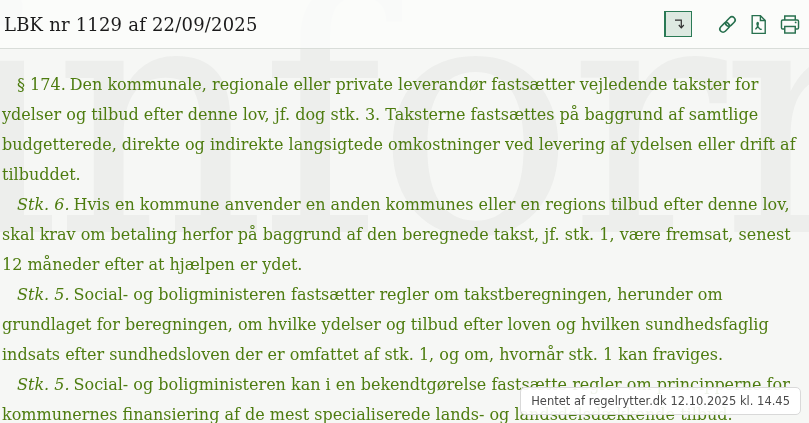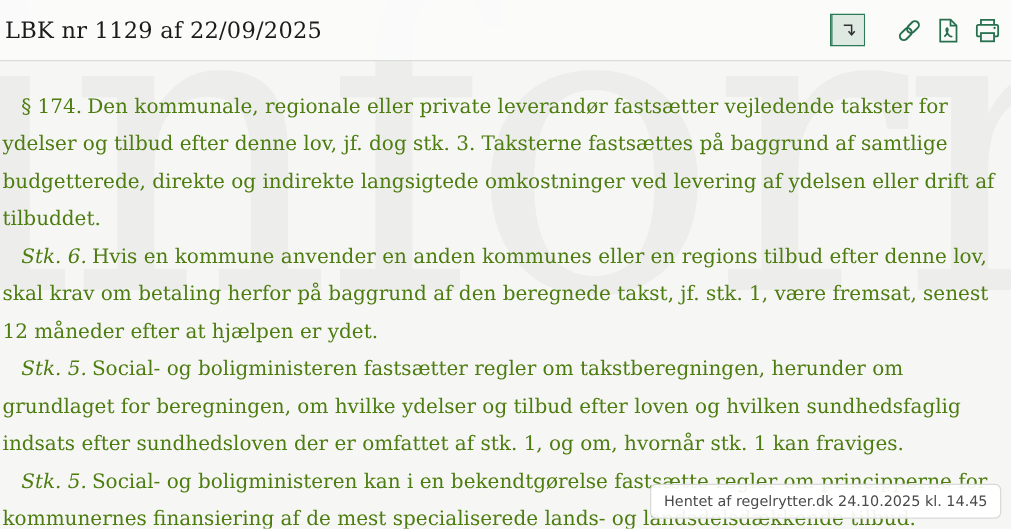--- a/index.html
+++ b/index.html
@@ -136,15 +136,15 @@
     </button>
   </div>
 
   <div class="main">
     <p class="law-p"><span class="marker">§ 174.</span><span>Den kommunale, regionale eller private leverandør fastsætter vejledende takster for ydelser og tilbud efter denne lov, jf. dog stk. 3. Taksterne fastsættes på baggrund af samtlige budgetterede, direkte og indirekte langsigtede omkostninger ved levering af ydelsen eller drift af tilbuddet.</span></p>
     <p class="law-p"><span class="marker italic">Stk. 6.</span><span>Hvis en kommune anvender en anden kommunes eller en regions tilbud efter denne lov, skal krav om betaling herfor på baggrund af den beregnede takst, jf. stk. 1, være fremsat, senest 12 måneder efter at hjælpen er ydet.</span></p>
     <p class="law-p"><span class="marker italic">Stk. 5.</span><span>Social- og boligministeren fastsætter regler om takstberegningen, herunder om grundlaget for beregningen, om hvilke ydelser og tilbud efter loven og hvilken sundhedsfaglig indsats efter sundhedsloven der er omfattet af stk. 1, og om, hvornår stk. 1 kan fraviges.</span></p>
     <p class="law-p"><span class="marker italic">Stk. 5.</span><span>Social- og boligministeren kan i en bekendtgørelse fastsætte regler om principperne for kommunernes finansiering af de mest specialiserede lands- og landsdelsdækkende tilbud.</span></p>
   </div>
 
-  <div class="stamp">Hentet af regelrytter.dk 24.10.2025 kl. 14.45</div>
+  <div class="stamp">Hentet af regelrytter.dk 12.10.2025 kl. 14.45</div>
 
 </div>
 
 </body></html>

